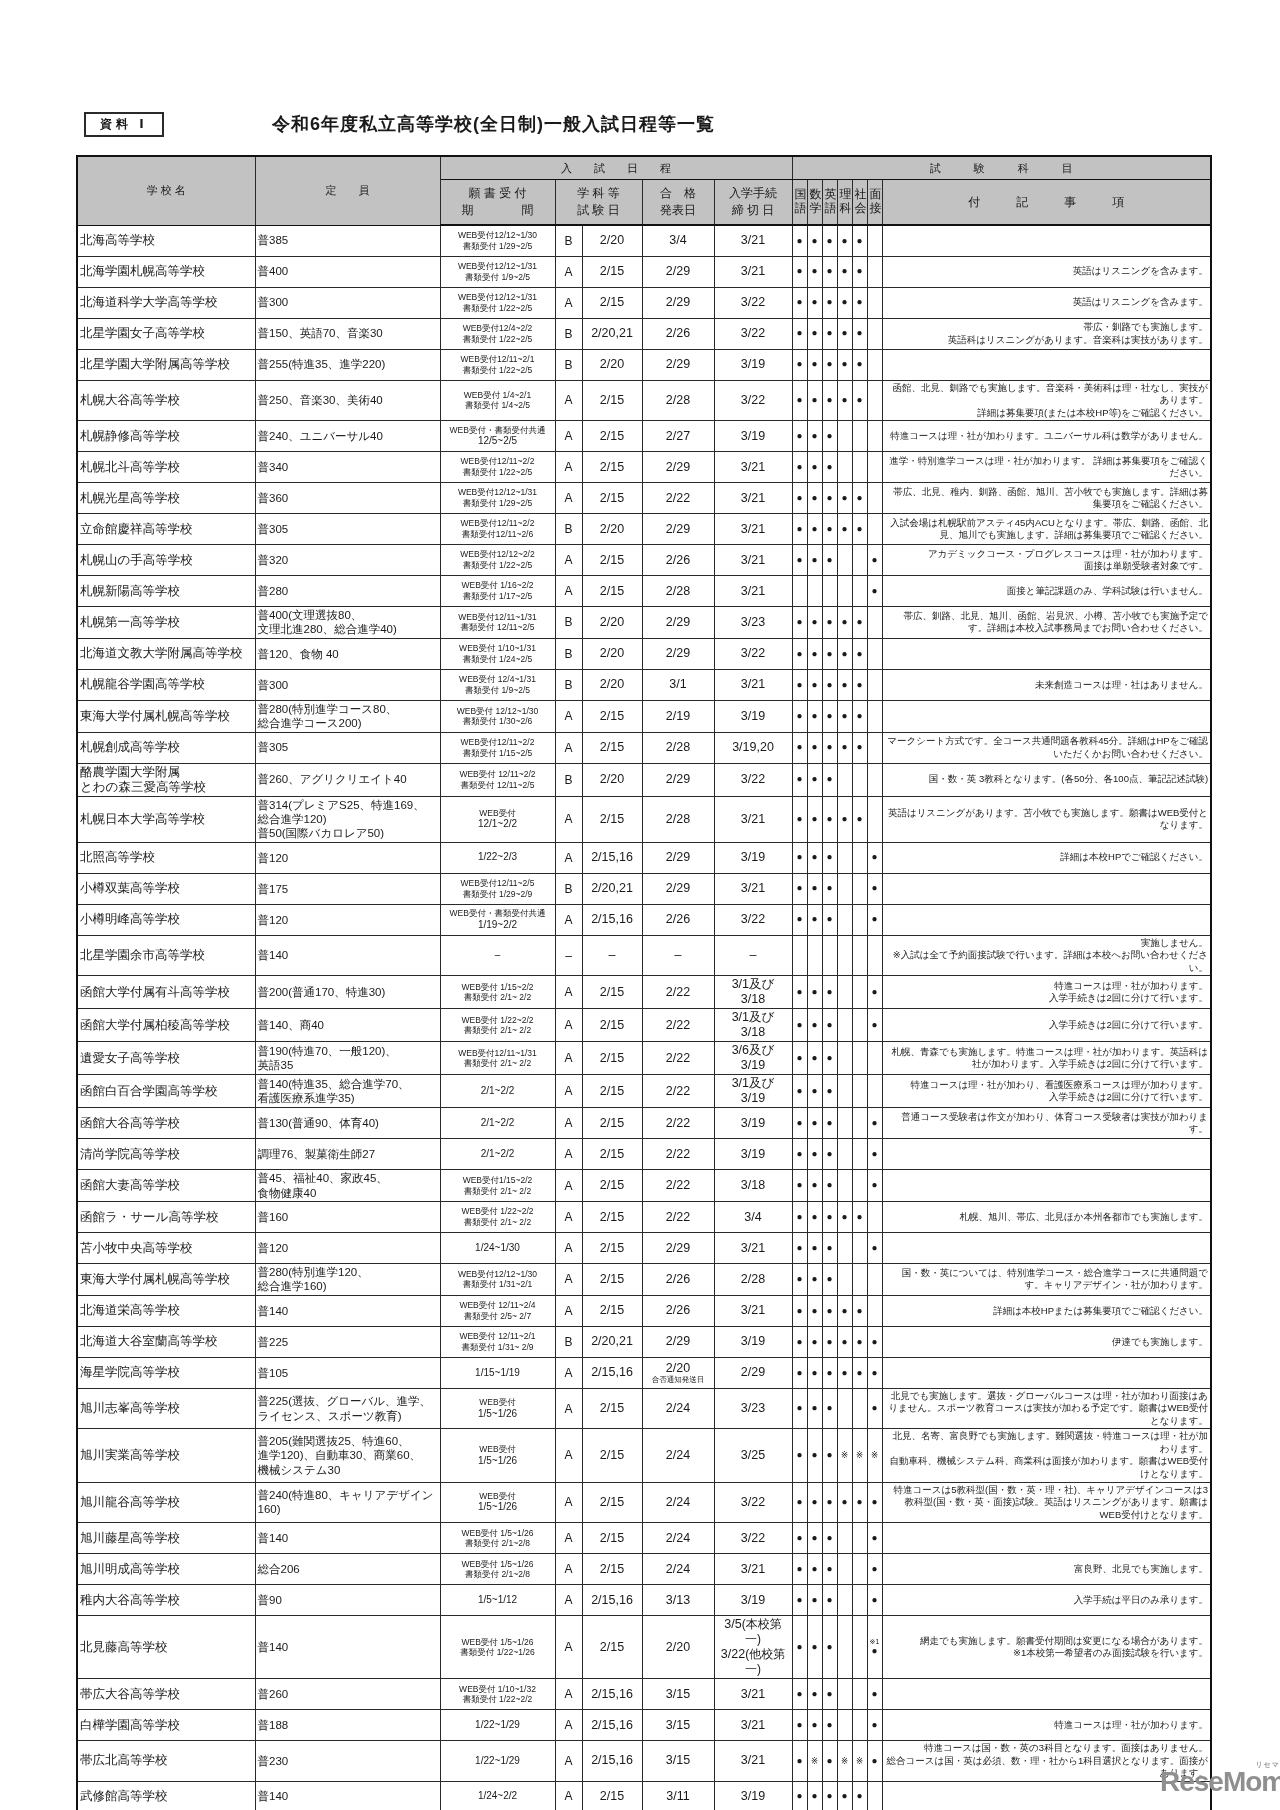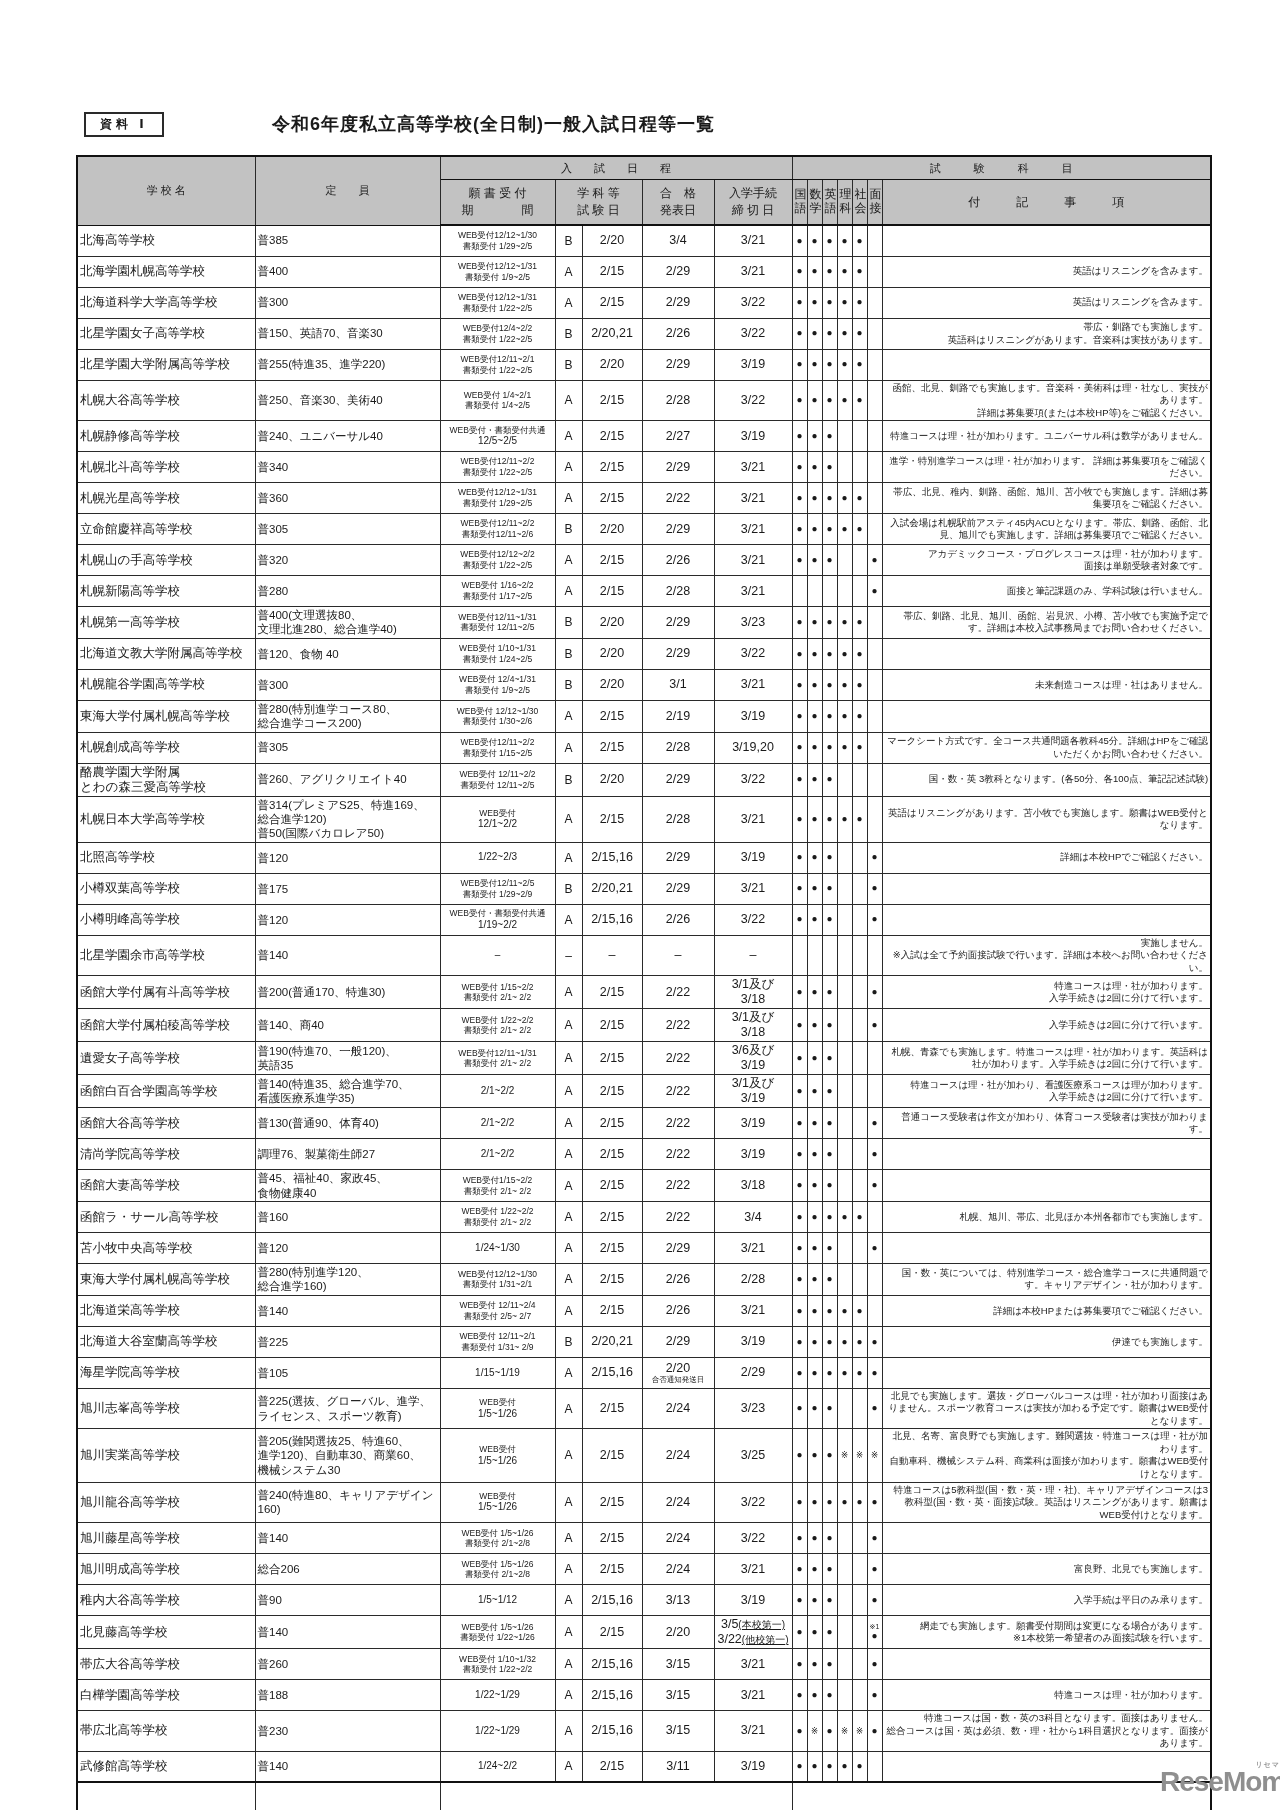--- a/index.html
+++ b/index.html
@@ -32,21 +32,21 @@
   th.subj-h{font-size:9px;line-height:1.15;padding:0;}
   tbody tr{height:31px;}
   td.school{font-size:12.5px;padding-left:4px;line-height:1.2;}
   td.capacity{font-size:11.5px;padding-left:4px;line-height:1.25;margin-left:31px;}
   td.period{text-align:center;line-height:1.25;}
   .p-label{font-size:8.5px;text-align:center;white-space:nowrap;}
   .p-date{font-size:10px;text-align:center;}
   td.ab{font-size:12px;text-align:center;padding:0;}
   td.dcell{font-size:12.5px;text-align:center;line-height:1.2;padding:0 1px;}
   .r-sub{font-size:7.5px;line-height:1.1;}
-  .tiny{font-size:10px;text-decoration:underline;}
+  .tiny{font-size:12px;}
   td.subj{text-align:center;padding:0;font-size:9.5px;line-height:1.05;}
   td.subj .dot{font-size:10px;}
   td.subj .ast{font-size:8.5px;}
   td.subj .x1{font-size:7px;display:block;}
   td.notes{font-size:9.5px;line-height:1.32;padding:1px 4px;vertical-align:middle;text-align:right;}
   tr.total td{border-top:2px solid #111;height:82px;}
   tr.total td.t-school{font-size:14px;text-align:center;}
   tr.total td.t-cap{font-size:11.5px;text-align:center;line-height:1.6;}
   tr.total td.t-sched{font-size:13.5px;text-align:center;letter-spacing:1px;}
   .logo{

